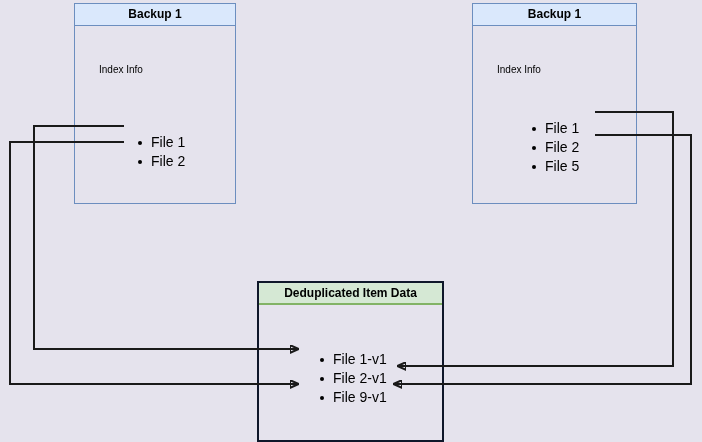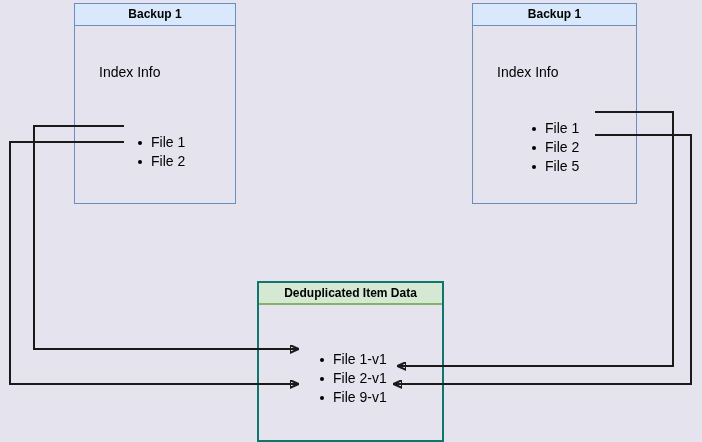--- a/index.html
+++ b/index.html
@@ -44,33 +44,33 @@
   }
   .box-blue .box-header {
     background: #dae8fc;
     border-bottom: 1.5px solid #6c8ebf;
   }
   .box-blue .box-body {
     background: transparent;
   }
   
   .box-green {
-    border: 2px solid #0f766e;
+    border: 2px solid #0f172a;
   }
   .box-green .box-header {
     background: #d5e8d4;
     border-bottom: 2px solid #82b366;
   }
   .box-green .box-body {
     background: transparent;
     text-align: center;
   }
   .section-label {
     position: absolute;
-    font-size: 14px;
+    font-size: 10px;
     color: #000000;
     white-space: nowrap;
   }
   .file-list {
     position: absolute;
     margin: 12px;
     padding: 0;
     list-style: none;
   }
   .file-list li {

